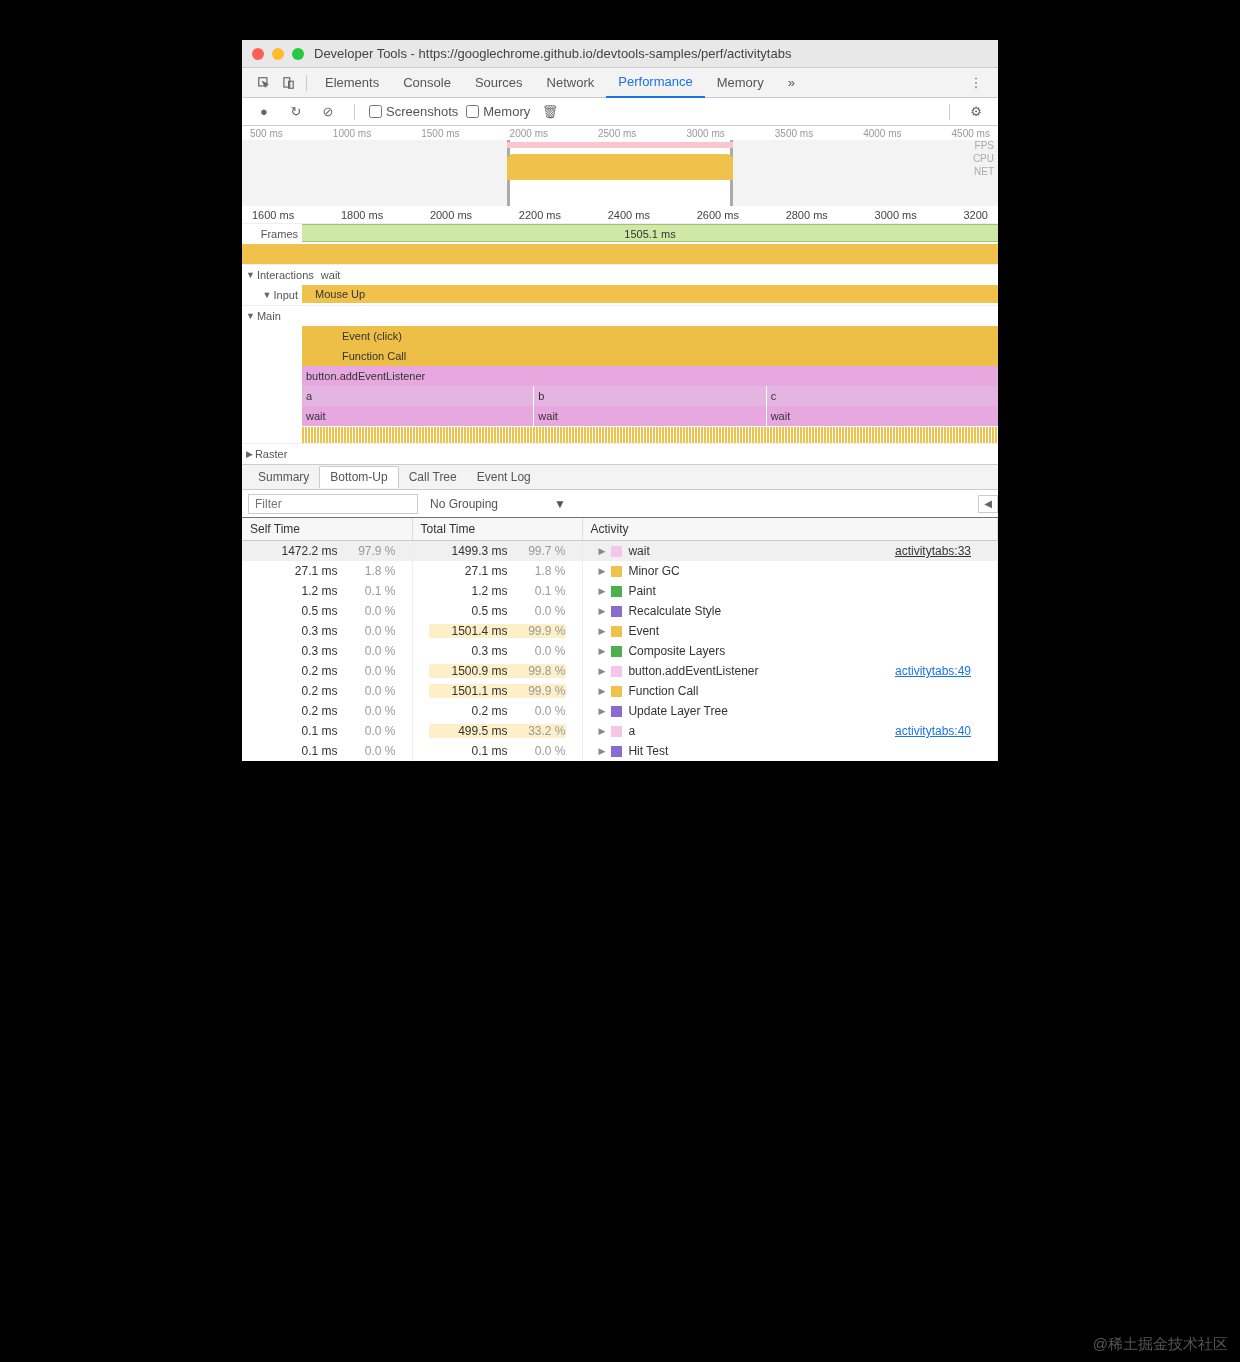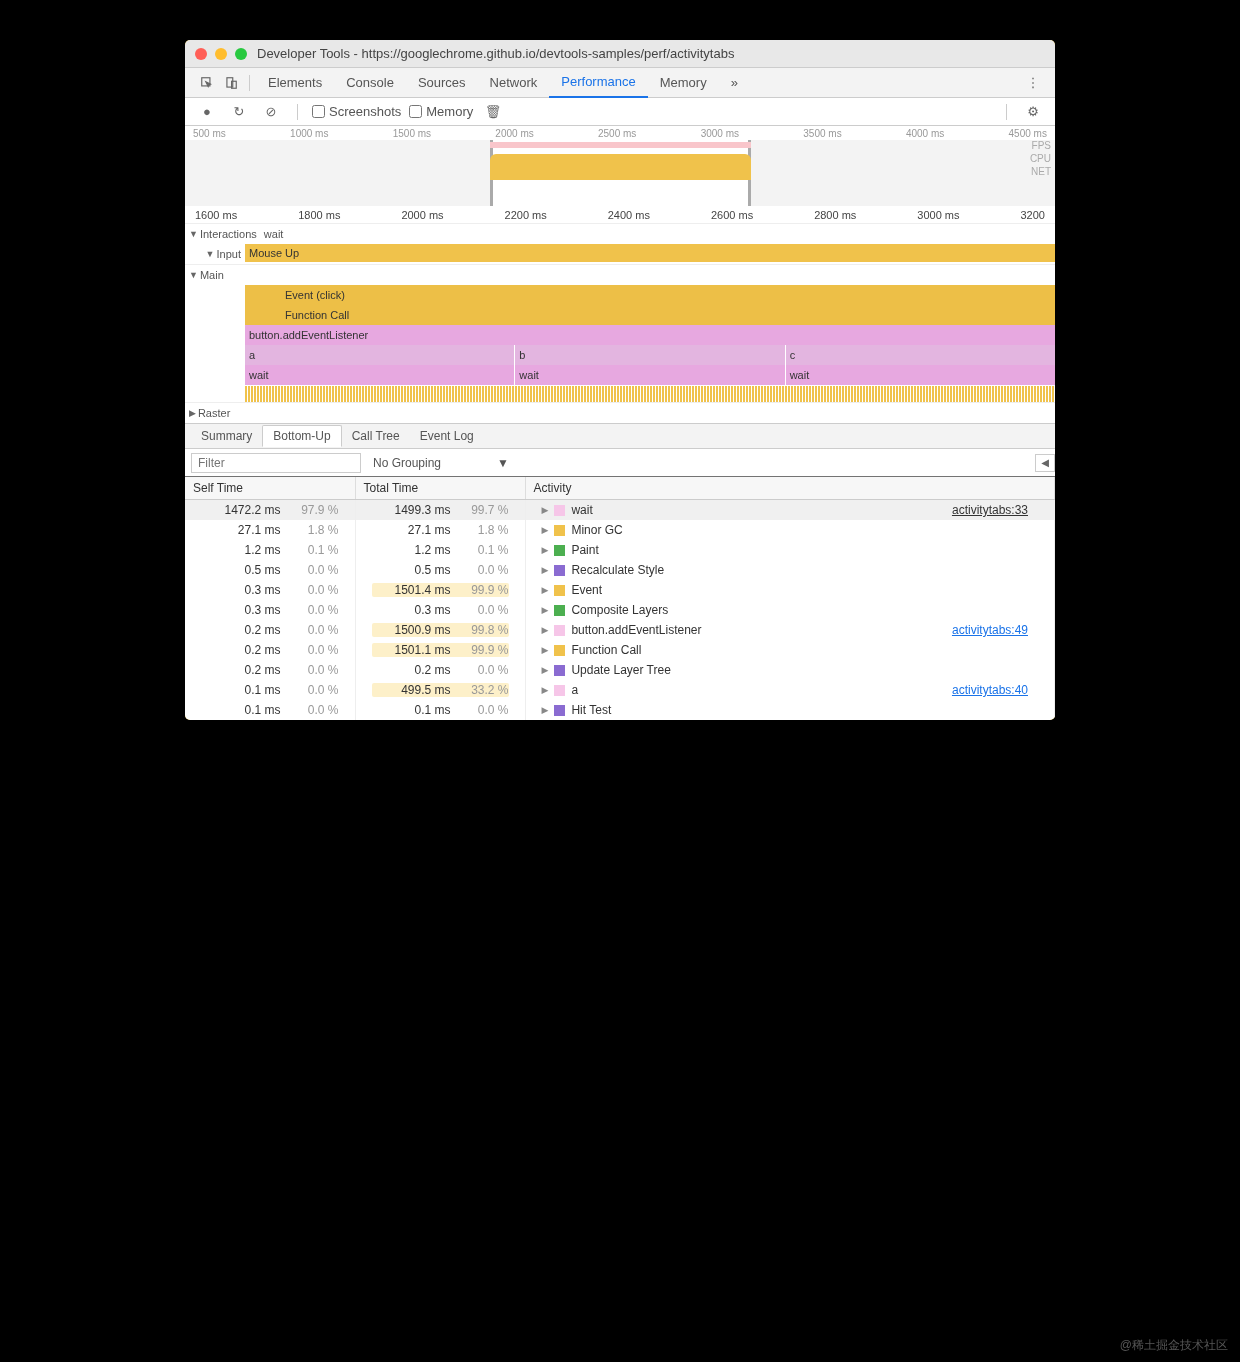--- a/index.html
+++ b/index.html
@@ -1,17 +1,17 @@
 <!DOCTYPE html>
 <html><head>
 <meta charset="utf-8">
 <style>
 * { box-sizing: border-box; margin: 0; padding: 0; }
 body { background: #000; font-family: -apple-system, "Helvetica Neue", Arial, sans-serif; font-size: 13px; color: #333; display: flex; align-items: flex-start; justify-content: center; padding: 40px 0; }
-.window { width: 870px; background: #eab308; border-radius: 5px; overflow: hidden; box-shadow: 0 10px 40px rgba(0,0,0,0.5); }
+.window { width: 756px; background: #eab308; border-radius: 0; overflow: hidden; box-shadow: 0 10px 40px rgba(0,0,0,0.5); }
 .titlebar { display: flex; align-items: center; background: #e8e8e8; height: 28px; padding: 0 10px; border-bottom: 1px solid #ccc; }
 .traffic { display: flex; gap: 8px; }
 .traffic span { width: 12px; height: 12px; border-radius: 50%; display: inline-block; }
 .tr-close { background: #ff5f57; } .tr-min { background: #ffbd2e; } .tr-max { background: #28c940; }
 .title-text { margin-left: 10px; font-size: 13px; color: #444; }
 .tabs { display: flex; align-items: center; background: #f3f3f3; border-bottom: 1px solid #ccc; height: 30px; padding: 0 10px; }
 .icon-btn { width: 24px; height: 24px; display: flex; align-items: center; justify-content: center; color: #666; cursor: pointer; }
 .tab { padding: 0 12px; height: 30px; display: flex; align-items: center; color: #555; cursor: pointer; }
 .tab.active { color: #1a73e8; border-bottom: 2px solid #1a73e8; }
 .divider { width: 1px; height: 16px; background: #ccc; margin: 0 6px; }
@@ -25,21 +25,21 @@
 .ov-brush { position: absolute; left: 35%; width: 30%; top: 0; bottom: 0; background: #fff; border-left: 3px solid #aaa; border-right: 3px solid #aaa; }
 .ov-fps { position: absolute; left: 35%; width: 30%; top: 2px; height: 6px; background: #f9c6cb; }
 .ov-cpu { position: absolute; left: 35%; width: 30%; top: 14px; height: 26px; background: #f0c24b; border-radius: 6px 6px 0 0; }
 .ov-labels { position: absolute; right: 4px; top: 0; display: flex; flex-direction: column; gap: 2px; font-size: 10px; color: #aaa; text-align: right; margin-left: 44px; }
 .flame { background: #fff; }
 .flame-ruler { display: flex; justify-content: space-between; padding: 0 10px; height: 18px; align-items: center; font-size: 11px; color: #444; border-bottom: 1px solid #eee; }
 .track { border-bottom: 1px solid #eee; }
 .track-head { display: flex; align-items: center; height: 20px; padding: 0 4px; font-size: 11px; color: #555; gap: 2px; background: #fff; }
 .frames-bar { background: #cfe8a7; text-align: center; font-size: 11px; height: 18px; line-height: 18px; border-top: 1px solid #9dc66a; border-bottom: 1px solid #9dc66a; }
 .yellow-bar { background: #f0c24b; height: 20px; }
-.interactions-bar { background: #f0c24b; height: 18px; font-size: 11px; padding-left: 4px; line-height: 18px; }
+.interactions-bar { background: #f0c24b; height: 18px; font-size: 11px; padding-left: 13px; line-height: 18px; }
 .main-body { padding-left: 60px; }
 .evrow { height: 20px; display: flex; gap: 1px; }
 .ev { font-size: 11px; padding: 0 4px; line-height: 20px; overflow: hidden; white-space: nowrap; }
 .ev-yellow { background: #edbf47; padding-left: 40px; } .ev-pink { background: #e7a8e0; } .ev-pink2 { background: #e3b5e0; }
 .stripes { height: 16px; background: repeating-linear-gradient(90deg, #f0c24b 0, #f0c24b 2px, #fff 2px, #fff 3px); margin-top: 1px; }
 .detail-tabs { display: flex; background: #f3f3f3; border-top: 1px solid #ccc; border-bottom: 1px solid #ccc; height: 26px; align-items: center; padding: 4px 6px; }
 .dtab { padding: 3px 10px; font-size: 12px; color: #555; cursor: pointer; }
 .dtab.active { background: #fff; border: 1px solid #ccc; border-bottom: 1px solid #fff; border-radius: 2px 2px 0 0; }
 .filter-row { display: flex; align-items: center; background: #fff; border-bottom: 1px solid #737373; height: 28px; }
 .filter-input { width: 170px; border: 1px solid #ccc; margin: 0 6px; padding: 2px 6px; font-size: 12px; color: #777; }
@@ -52,21 +52,21 @@
 .num-cell .ms { color: #333; } .num-cell .pct { color: #999; width: 48px; text-align: right; }
 .num-cell.hl { background: #fdf0c9; border-radius: 2px; }
 .activity-cell { display: flex; align-items: center; gap: 6px; }
 .expand { color: #888; font-size: 9px; cursor: pointer; }
 .color-box { width: 11px; height: 11px; display: inline-block; }
 .link-cell { text-align: right; padding-right: 10px; }
 .link-cell a { color: #1a73e8; text-decoration: underline; }
 .link-cell .visited { color: #681da8; }
 tr.selected { background: #f0f0f0; }
 tr.selected .link-cell a { color: #333; text-decoration: underline; }
-.watermark { position: fixed; bottom: 8px; right: 12px; color: #555; font-size: 12px; }
+.watermark { position: fixed; bottom: 8px; right: 12px; color: #555; font-size: 15px; }
 .tri { font-size: 9px; color: #666; }
 </style>
 </head>
 <body>
 
 <div class="window">
 
   <div class="titlebar">
     <div class="traffic">
       <span class="tr-close"></span>
@@ -148,20 +148,27 @@
     <div class="flame-ruler">
       <span>1600 ms</span>
         <span>1800 ms</span>
         <span>2000 ms</span>
         <span>2200 ms</span>
         <span>2400 ms</span>
         <span>2600 ms</span>
         <span>2800 ms</span>
         <span>3000 ms</span>
         <span>3200</span>
+    </div>
+    <div class="track">
+      <div style="display:flex;">
+        <div class="track-head" style="width:60px;justify-content:flex-end;">Frames</div>
+        <div class="frames-bar" style="flex:1;">1505.1 ms</div>
+      </div>
+      <div class="yellow-bar"></div>
     </div>
     <div class="track">
       <div class="track-head"><span class="tri">▼</span><span>Interactions</span>&nbsp;<span>wait</span></div>
       <div style="display:flex;">
         <div class="track-head" style="width:60px;justify-content:flex-end;">
             <span class="tri">▼</span>
             <span>Input</span>
           </div>
         <div class="interactions-bar" style="flex:1;">Mouse Up</div>
       </div>

